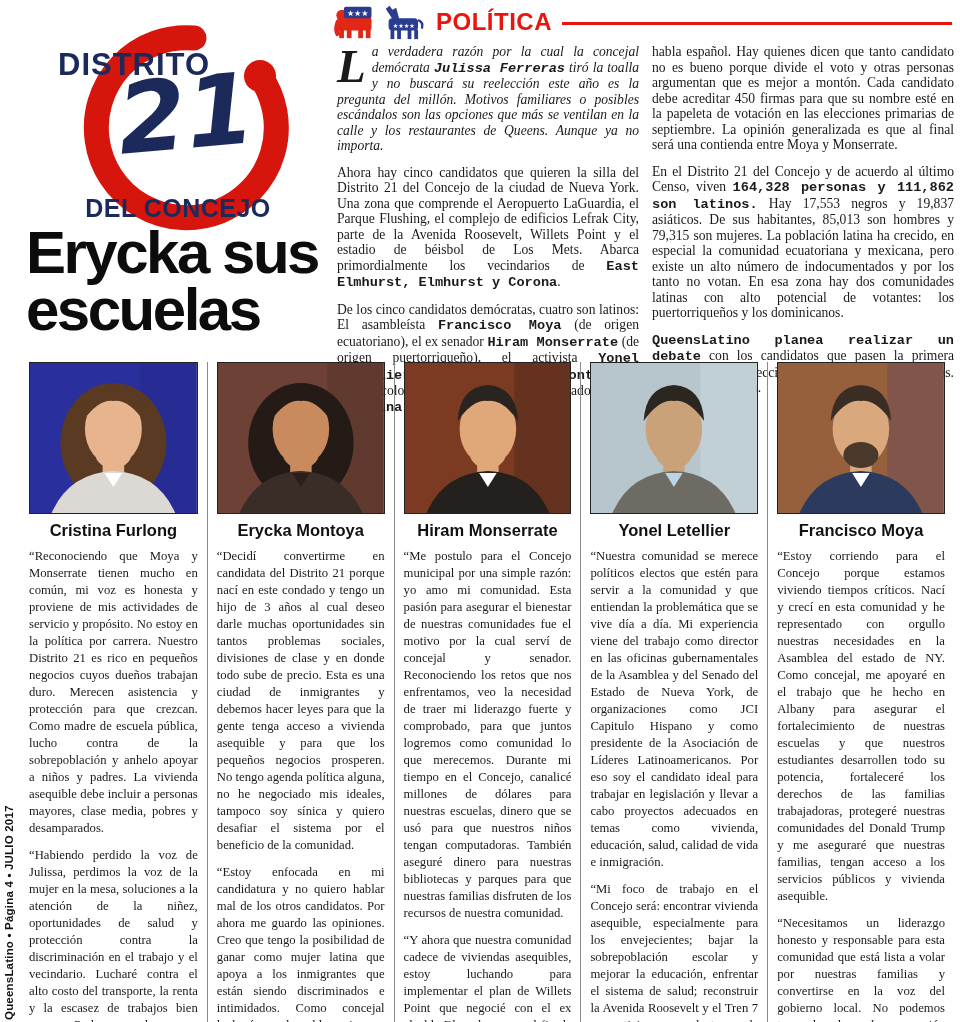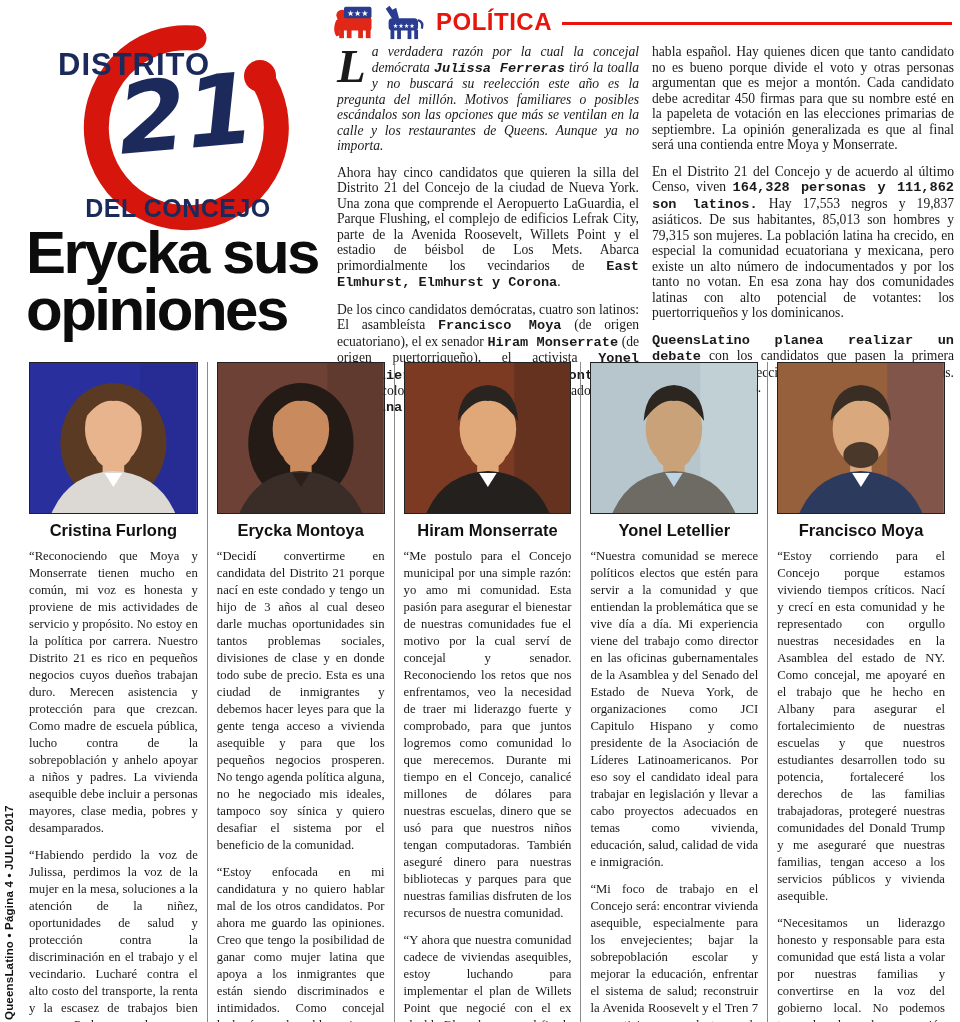--- a/index.html
+++ b/index.html
@@ -91,21 +91,21 @@
     <path d="M 136 14 A 90 90 0 1 0 202 52" fill="none" stroke="#d6150c" stroke-width="25" stroke-linecap="round"></path>
     <circle cx="202" cy="52" r="16" fill="#d6150c"></circle>
   </svg>
   <div class="logo-line1" style="color:#1b2a5b">DISTRITO</div>
   <div class="logo-number" style="color:#1b2a5b">21</div>
   <div class="logo-line2" style="color:#1b2a5b">DEL CONCEJO</div>
 </div>
 
 <div class="headline">
   <div>Erycka sus</div>
-  <div>opiniones</div>
+  <div>escuelas</div>
 </div>
 
 <div class="intro">
   <div class="intro-col">
     <p class="ital"><span class="dropcap">L</span><span><span class="ital">a verdadera razón por la cual la concejal demócrata </span><span class="b ital">Julissa Ferreras</span><span class="ital"> tiró la toalla y no buscará su reelección este año es la pregunta del millón. Motivos familiares o posibles escándalos son las opciones que más se ventilan en la calle y los restaurantes de Queens. Aunque ya no importa.</span></span></p>
     <p><span>Ahora hay cinco candidatos que quieren la silla del Distrito 21 del Concejo de la ciudad de Nueva York. Una zona que comprende el Aeropuerto LaGuardia, el Parque Flushing, el complejo de edificios Lefrak City, parte de la Avenida Roosevelt, Willets Point y el estadio de béisbol de Los Mets. Abarca primordialmente los vecindarios de </span><span class="b">East Elmhurst, Elmhurst y Corona</span><span>.</span></p>
     <p><span>De los cinco candidatos demócratas, cuatro son latinos: El asambleísta </span><span class="b">Francisco Moya</span><span> (de origen ecuatoriano), el ex senador </span><span class="b">Hiram Monserrate</span><span> (de origen puertorriqueño), el activista </span><span class="b">Yonel Letellier</span><span> (dominicano) y </span><span class="b">Erycka Montoya</span><span> (de origen colombiano). Además de la estadounidense </span><span class="b">Cristina Furlong</span><span>, quien</span></p>
   </div>
   <div class="intro-col">
     <p><span>habla español. Hay quienes dicen que tanto candidato no es bueno porque divide el voto y otras personas argumentan que es mejor a montón. Cada candidato debe acreditar 450 firmas para que su nombre esté en la papeleta de votación en las elecciones primarias de septiembre. La opinión generalizada es que al final será una contienda entre Moya y Monserrate.</span></p>

